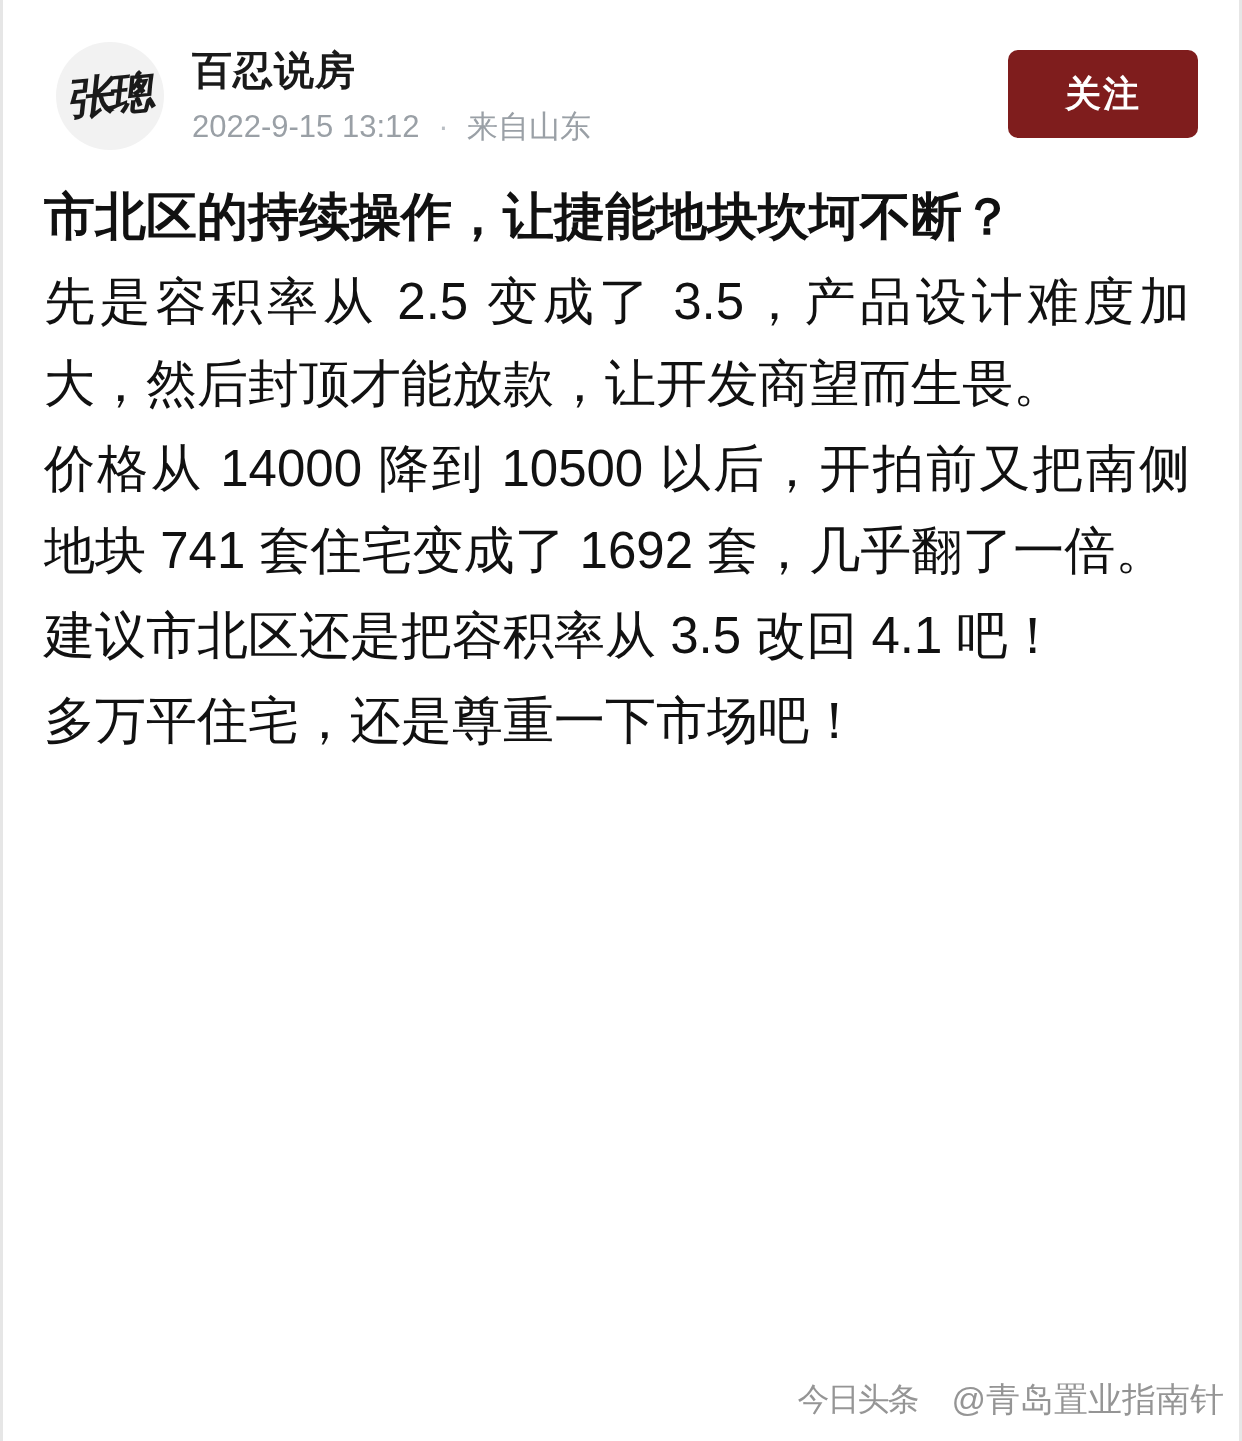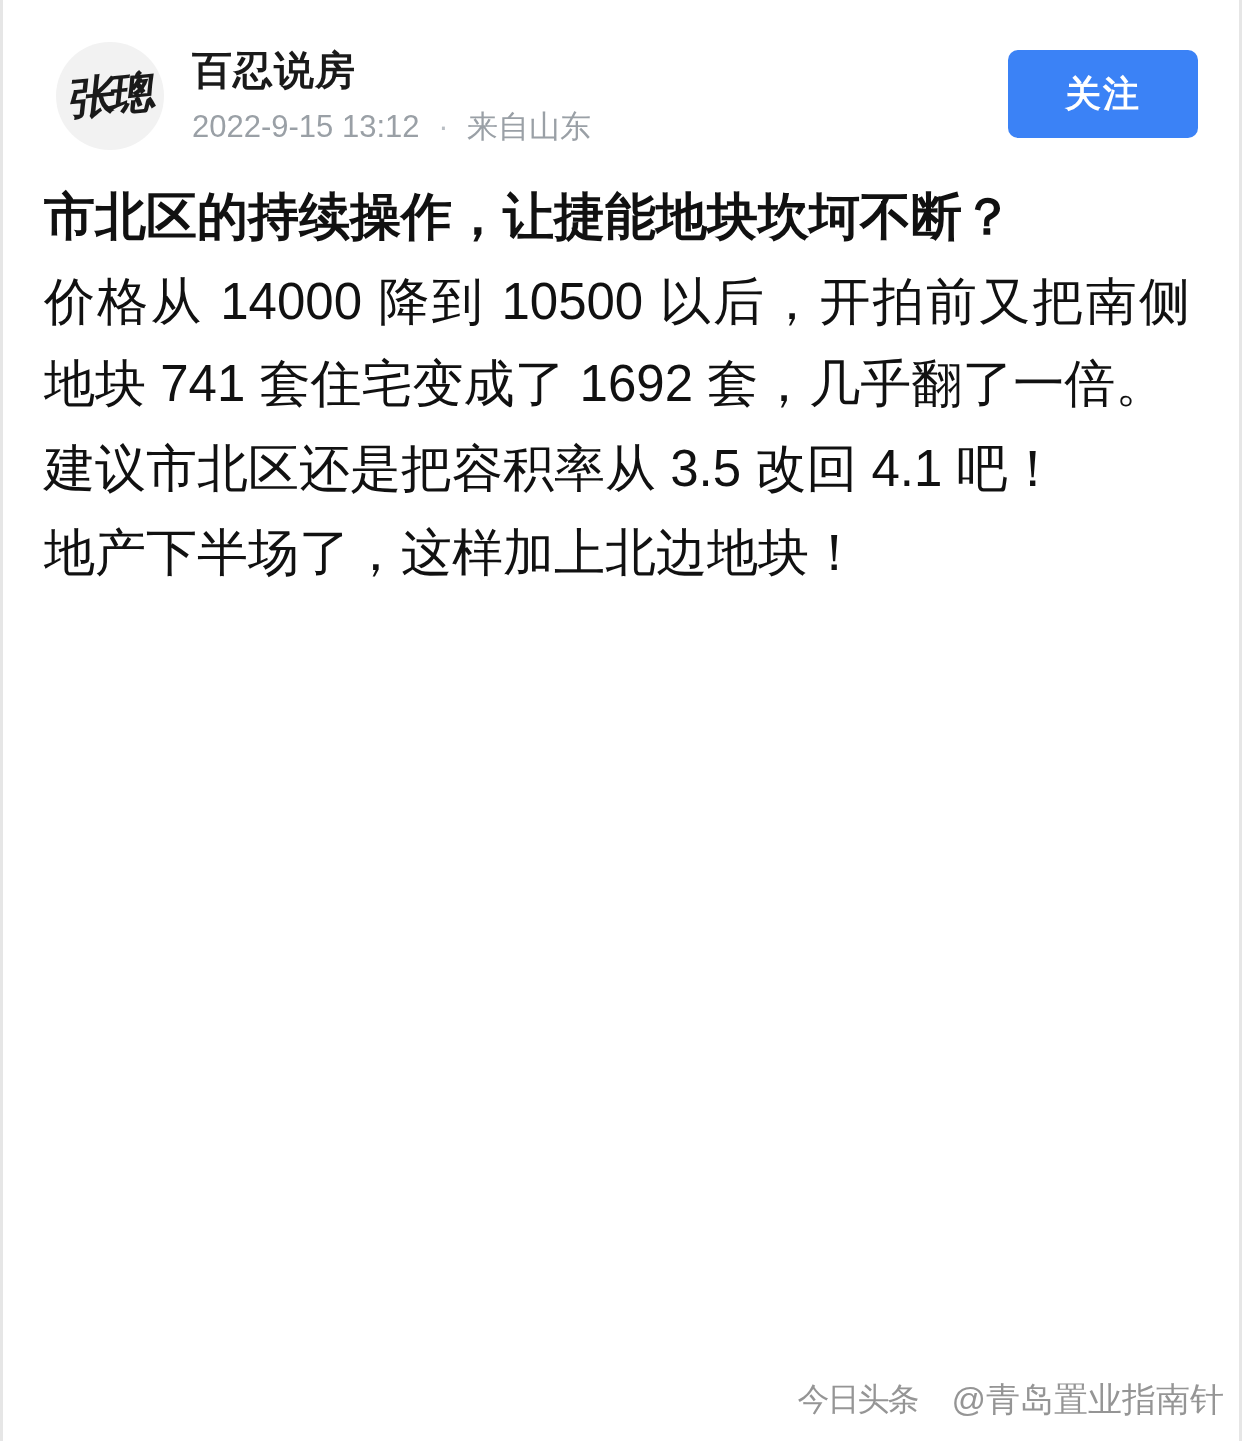--- a/index.html
+++ b/index.html
@@ -84,21 +84,21 @@
   }
   .meta-sep {
     margin: 0 10px;
     color: #b9bec4;
   }
   .follow-btn {
     flex: 0 0 auto;
     margin-top: 8px;
     width: 190px;
     height: 88px;
-    background: #3b82f6;
+    background: #7f1d1d;
     border-radius: 10px;
     color: #ffffff;
     font-size: 36px;
     font-weight: bold;
     display: flex;
     align-items: center;
     justify-content: center;
     letter-spacing: 2px;
     border: none;
     cursor: pointer;
@@ -162,22 +162,23 @@
         <span>2022-9-15 13:12</span>
         <span class="meta-sep">·</span>
         <span>来自山东</span>
       </div>
     </div>
     <button class="follow-btn">关注</button>
   </div>
 
   <div class="article">
     <p class="para bold">市北区的持续操作，让捷能地块坎坷不断？</p>
+    <p class="para">先是容积率从 2.5 变成了 3.5，产品设计难度加大，然后封顶才能放款，让开发商望而生畏。</p>
     <p class="para">价格从 14000 降到 10500 以后，开拍前又把南侧地块 741 套住宅变成了 1692 套，几乎翻了一倍。</p>
     <p class="para">建议市北区还是把容积率从 3.5 改回 4.1 吧！</p>
-    <p class="para">地产下半场了，这样加上北边地块！</p>
+    <p class="para">多万平住宅，还是尊重一下市场吧！</p>
   </div>
 
   <div class="watermark">
     <span class="wm-logo">今日头条</span>
     <span>@青岛置业指南针</span>
   </div>
 </div>
 
 </body></html>

